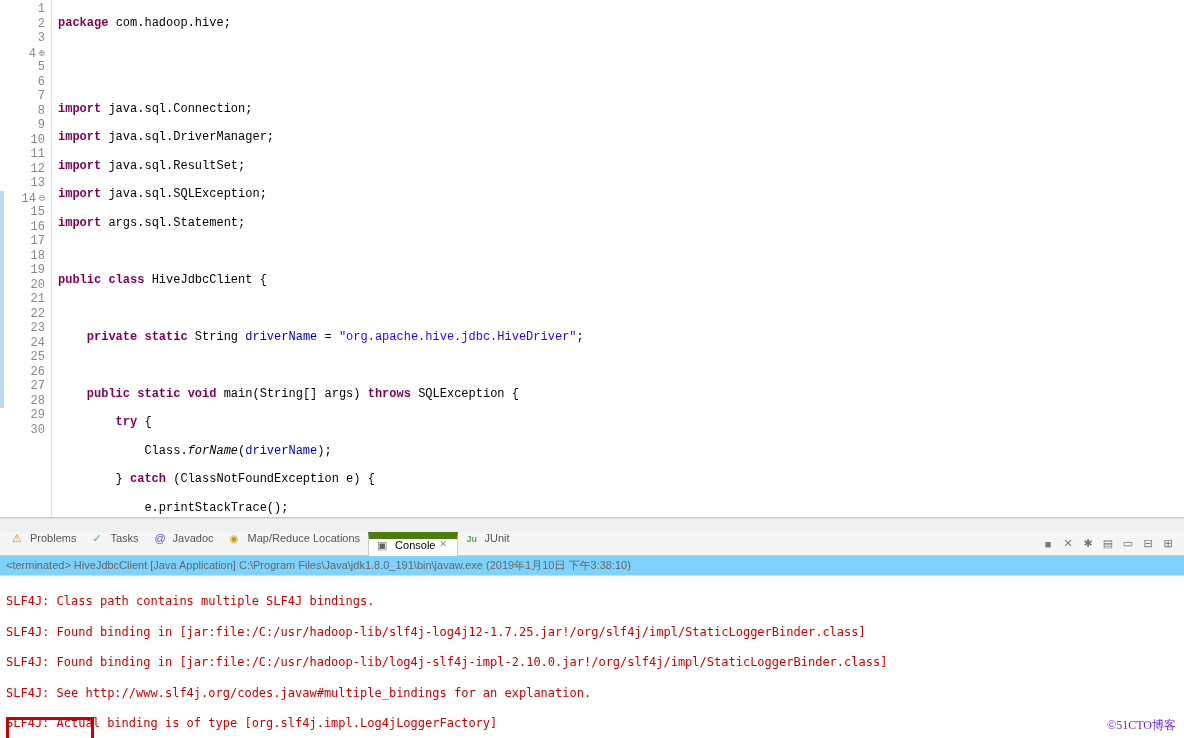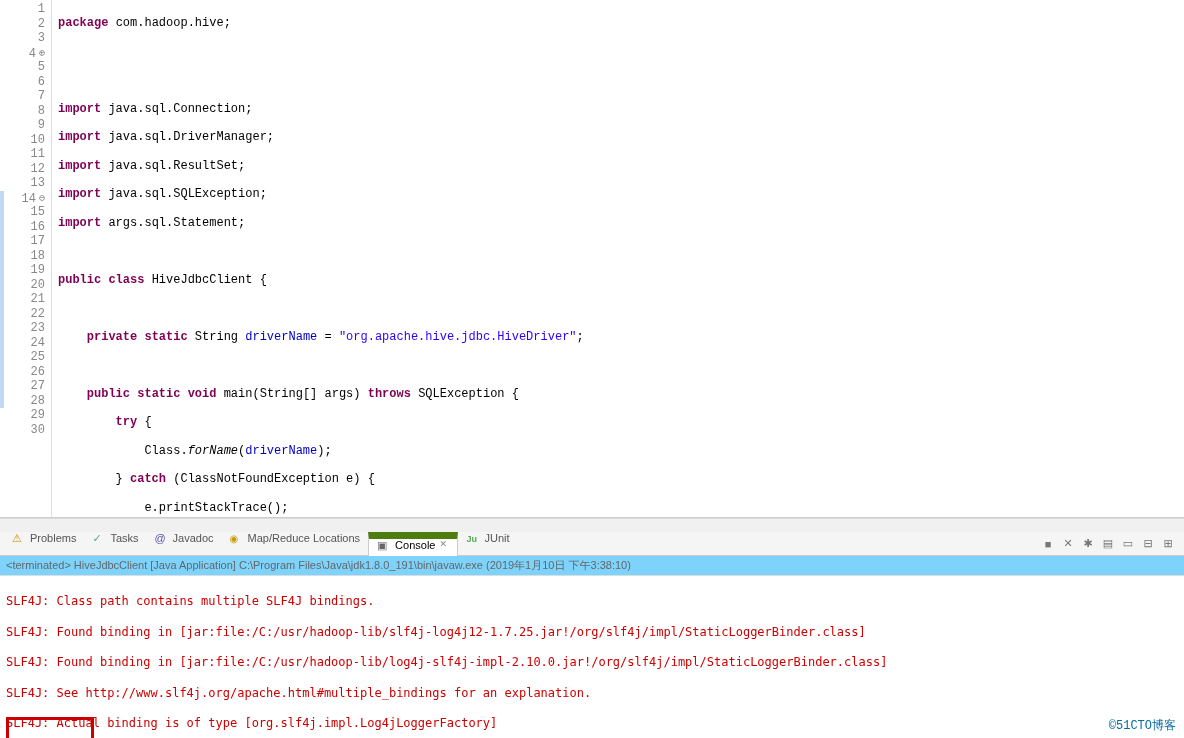--- a/index.html
+++ b/index.html
@@ -23,21 +23,21 @@
 .tab-item.active { background: #fff; border-top: 7px solid #4d7c0f; border-left: 1px solid #ccc; border-right: 1px solid #ccc; color: #000; }
 .tab-close { width: 10px; height: 10px; font-size: 9px; color: #888; }
 .tabs-spacer { flex: 1; }
 .toolbar-icons { display: flex; gap: 4px; padding-right: 4px; }
 .tic { width: 16px; height: 16px; display: flex; align-items: center; justify-content: center; font-size: 11px; color: #777; }
 .status-line { background: #7dd3fc; color: #666; font-family: "Segoe UI", sans-serif; font-size: 11px; padding: 2px 6px; border-bottom: 1px solid #ddd; }
 .console-area { flex: none; height: 162px; font-family: Consolas, monospace; font-size: 12px; padding: 2px 6px; overflow: hidden; position: relative; background: #fff; }
 .console-area .c-line { height: 14.5px; line-height: 14.5px; white-space: pre; margin-top: 16px; }
 .red { color: #c00; }
 .result-box { border: 3px solid #c00; display: inline-block; padding: 2px 34px 2px 2px; margin-top: -14px; position: relative; z-index: 2; }
-.watermark { position: absolute; right: 8px; bottom: 4px; color: #0369a1; font-family: Liberation Mono, monospace; font-size: 12px; }
+.watermark { position: absolute; right: 8px; bottom: 4px; color: #6d28d9; font-family: Liberation Serif, serif; font-size: 12px; }
 .icon-mini { width: 14px; height: 14px; display: inline-block; }
 .ic-problems::before { content: "⚠"; color: #d09000; font-size: 11px; }
 .ic-tasks::before { content: "✓"; color: #5a8; font-size: 11px; }
 .ic-javadoc::before { content: "@"; color: #55a; font-size: 11px; }
 .ic-map::before { content: "◉"; color: #c90; font-size: 10px; }
 .ic-console::before { content: "▣"; color: #666; font-size: 11px; }
 .ic-junit::before { content: "Ju"; color: #5a5; font-size: 9px; font-weight: bold; }
 </style>
 </head>
 <body>
@@ -148,21 +148,21 @@
     <span class="tic">⊞</span>
   </div>
 </div>
 
 <div class="status-line">&lt;terminated&gt; HiveJdbcClient [Java Application] C:\Program Files\Java\jdk1.8.0_191\bin\javaw.exe (2019年1月10日 下午3:38:10)</div>
 
 <div class="console-area">
   <div class="c-line red">SLF4J: Class path contains multiple SLF4J bindings.</div>
   <div class="c-line red">SLF4J: Found binding in [jar:file:/C:/usr/hadoop-lib/slf4j-log4j12-1.7.25.jar!/org/slf4j/impl/StaticLoggerBinder.class]</div>
   <div class="c-line red">SLF4J: Found binding in [jar:file:/C:/usr/hadoop-lib/log4j-slf4j-impl-2.10.0.jar!/org/slf4j/impl/StaticLoggerBinder.class]</div>
-  <div class="c-line red">SLF4J: See http://www.slf4j.org/apache.html#multiple_bindings for an explanation.</div>
+  <div class="c-line red">SLF4J: See http://www.slf4j.org/codes.javaw#multiple_bindings for an explanation.</div>
   <div class="c-line red">SLF4J: Actual binding is of type [org.slf4j.impl.Log4jLoggerFactory]</div>
   <div class="result-box">
     <div class="c-line">1-小明1</div>
     <div class="c-line">2-小明2</div>
     <div class="c-line">3-小明3</div>
     <div class="c-line">4-小明4</div>
     <div class="c-line">5-小明5</div>
   </div>
   <div class="watermark">©51CTO博客</div>
 </div>

